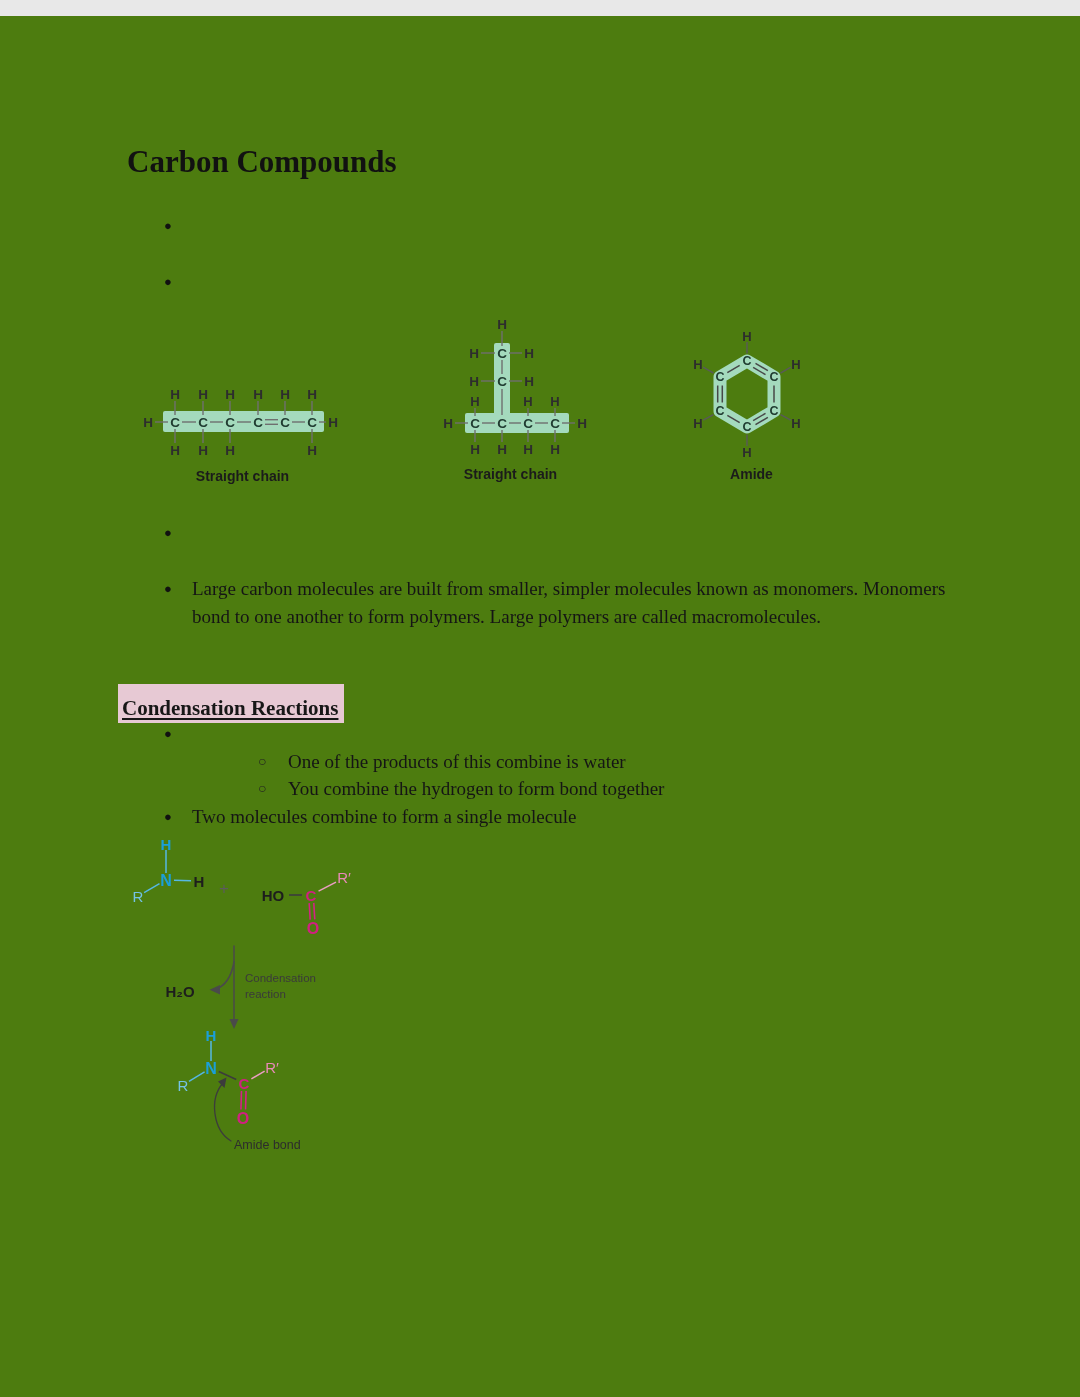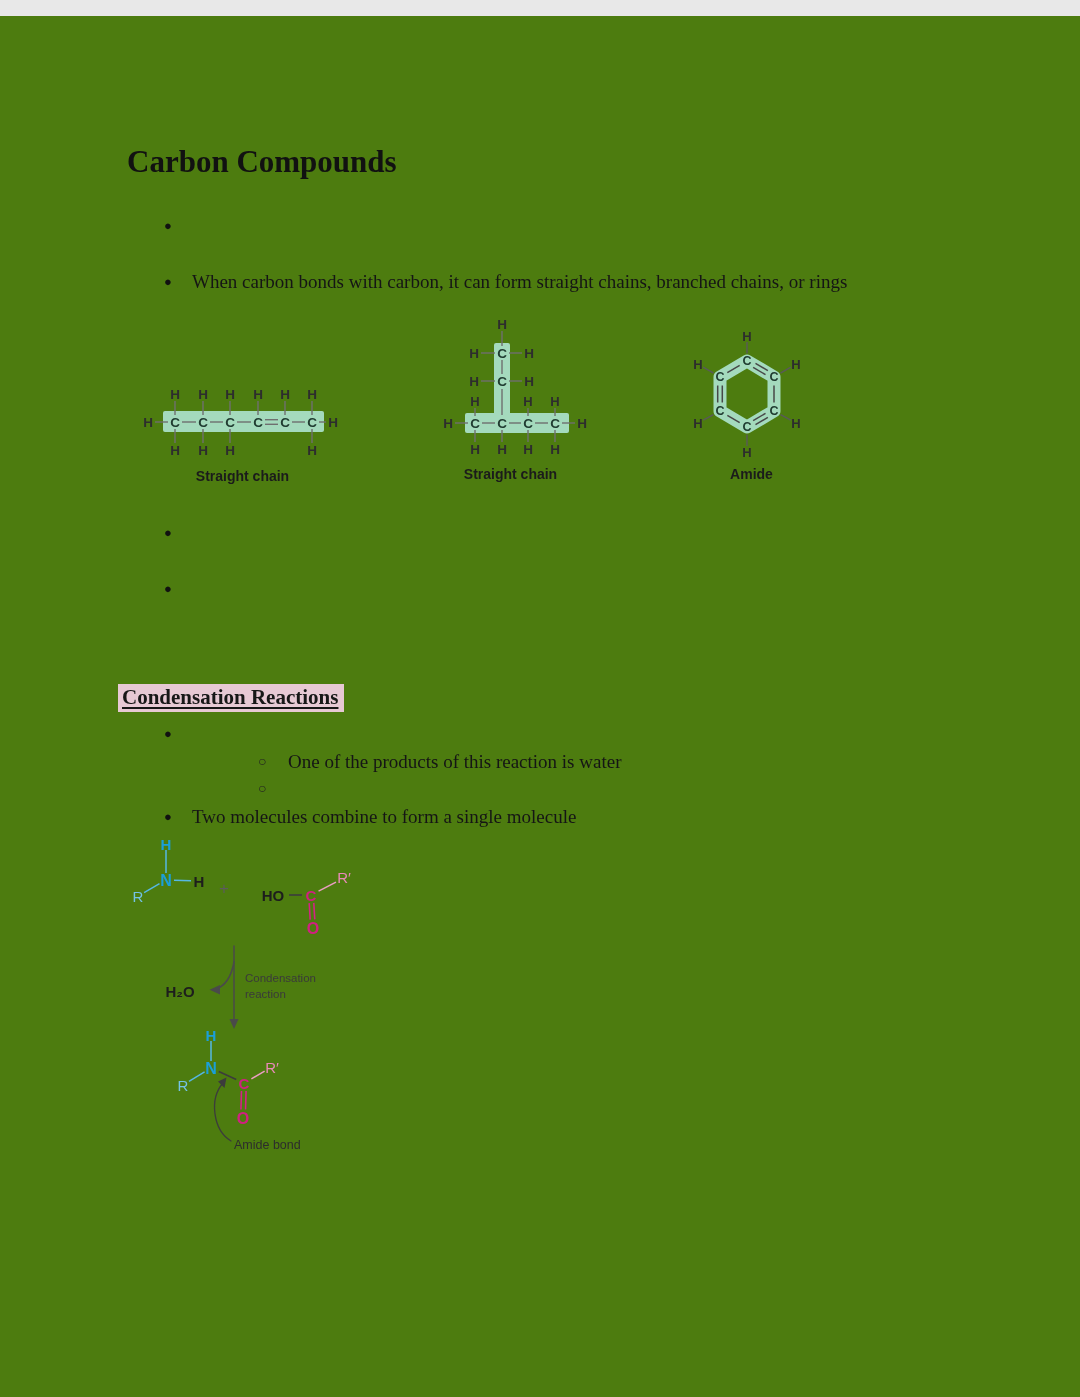--- a/index.html
+++ b/index.html
@@ -5,40 +5,39 @@
   html,body{margin:0;padding:0;background:#e8e8e8;}
   .page{position:relative;width:1080px;height:1397px;background:#4d7c0f;margin:16px auto;
         font-family:"Liberation Serif","DejaVu Serif",serif;color:#151515;overflow:hidden;}
   .title{position:absolute;left:127px;top:128px;font-size:31px;font-weight:700;color:#111;}
   .li{position:absolute;width:775px;font-size:19px;line-height:28px;}
   .li .marker{position:absolute;left:-28px;top:0;font-size:13px;line-height:28px;color:#111;}
   .l1{left:192px;}
   .l2{left:288px;width:680px;}
   .l2 .marker{left:-30px;font-size:14px;color:#222;}
   .sec-heading{position:absolute;left:118px;top:668px;display:inline-block;
-        background:#e7c9d4;padding:1px 6px 2px 4px;font-size:21px;font-weight:700;color:#171717;
+        background:#e7c9d4;padding:12px 6px 2px 4px;font-size:21px;font-weight:700;color:#171717;
         text-decoration:underline;text-decoration-thickness:2px;text-underline-offset:3px;}
   .figure{position:absolute;text-align:center;}
   .figure .caption{font-family:"Liberation Sans","DejaVu Sans",sans-serif;
         font-weight:700;font-size:14px;color:#1b1b1b;margin-top:4px;}
   svg{display:block;margin:0 auto;}
 </style>
 </head>
 <body>
 
 <div class="page">
 
   <div class="title">Carbon Compounds</div>
 
   <div class="li l1" style="top:196px">
     <span class="marker">●</span>
   </div>
   <div class="li l1" style="top:252px">
     <span class="marker">●</span>
-    <span>When carbon bonds with carbon, it can form straight chains, branched chains, or rings</span>
   </div>
 
   <div class="figure" style="left:130px;top:362px;width:225px">
     <svg id="mol-straight" width="225" height="86" viewBox="0 0 225 86">
         <rect x="33" y="33" width="161" height="21" rx="2" fill="#a4dabd"></rect>
         <line x1="25" y1="44" x2="38" y2="44" stroke="#6f6f6f" stroke-width="1.4"></line>
         <line x1="52" y1="44" x2="66" y2="44" stroke="#6f6f6f" stroke-width="1.4"></line>
         <line x1="80" y1="44" x2="93" y2="44" stroke="#6f6f6f" stroke-width="1.4"></line>
         <line x1="107" y1="44" x2="121" y2="44" stroke="#6f6f6f" stroke-width="1.4"></line>
         <line x1="135" y1="46.3" x2="148" y2="46.3" stroke="#6f6f6f" stroke-width="1.4"></line>
@@ -156,33 +155,35 @@
         <text x="14" y="40" fill="#2d2d2d" font-size="13" font-weight="700" text-anchor="middle" dominant-baseline="central" font-family="&quot;Liberation Sans&quot;,&quot;DejaVu Sans&quot;,sans-serif">H</text>
       </svg>
     <div class="caption">Amide</div>
   </div>
 
   <div class="li l1" style="top:503px">
     <span class="marker">●</span>
   </div>
   <div class="li l1" style="top:559px">
     <span class="marker">●</span>
+    <span>Large carbon molecules are built from smaller, simpler molecules known as monomers. Monomers bond to one another to form polymers. Large polymers are called macromolecules.</span>
   </div>
 
   <div class="sec-heading">Condensation Reactions</div>
 
   <div class="li l1" style="top:704px">
     <span class="marker">●</span>
   </div>
   <div class="li l2" style="top:732px">
     <span class="marker">○</span>
-    <span>One of the products of this reaction is water</span>
+    <span>One of the products of this combine is water</span>
   </div>
   <div class="li l2" style="top:759px">
     <span class="marker">○</span>
+    <span>You combine the hydrogen to form bond together</span>
   </div>
   <div class="li l1" style="top:787px">
     <span class="marker">●</span>
     <span>Two molecules combine to form a single molecule</span>
   </div>
 
   <div class="figure" style="left:125px;top:812px;width:260px">
     <svg id="mol-reaction" width="260" height="335" viewBox="0 0 260 335">
         <line x1="41" y1="22" x2="41" y2="45" stroke="#56b8e4" stroke-width="1.5"></line>
         <line x1="34.48817643406655" y1="55.721042037676256" x2="19.077701994871216" y2="64.52702743150216" stroke="#56b8e4" stroke-width="1.5"></line>

